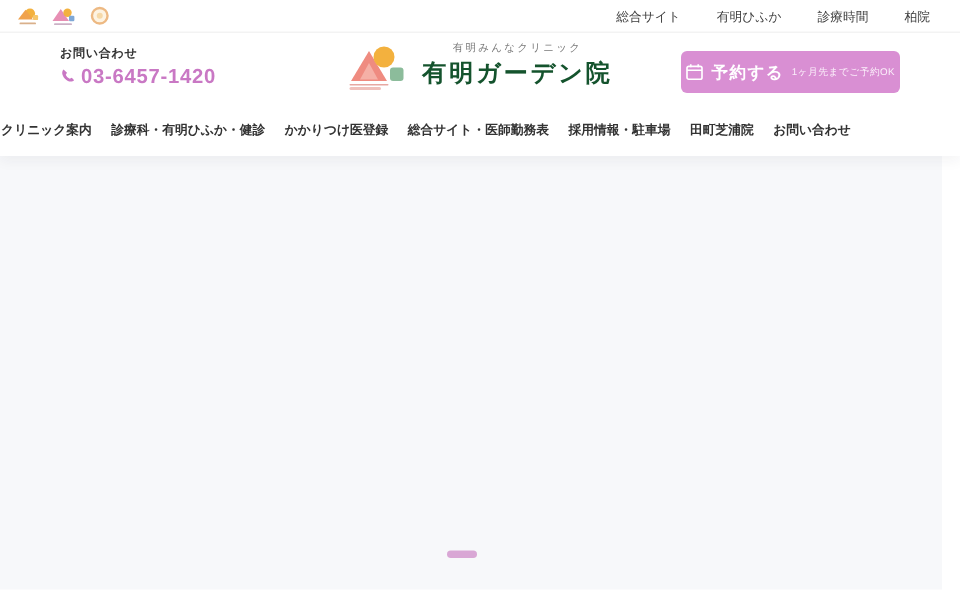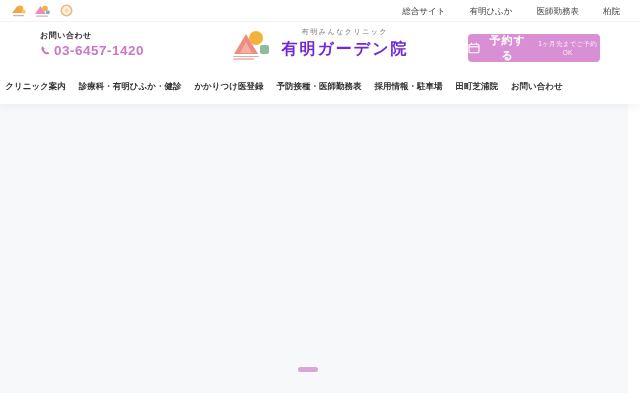--- a/index.html
+++ b/index.html
@@ -30,28 +30,28 @@
 
   .contact { position:absolute; left:40px; top:8px; }
   .contact-label { font-size:8px; font-weight:bold; color:#333; letter-spacing:.5px; }
   .phone { display:flex; align-items:center; gap:3px; margin-top:2px; cursor:pointer; }
   .phone-num { font-size:13.5px; font-weight:bold; color:#c978c4; letter-spacing:.5px;text-align:center; }
 
   .brand { position:absolute; left:0; right:0; top:5px; display:flex;
            justify-content:center; align-items:center; gap:8px; cursor:pointer; }
   .brand-texts { display:flex; flex-direction:column; align-items:center; }
   .brand-group { font-size:7px; color:#7a7a7a; letter-spacing:1.5px; }
-  .brand-name { font-size:16px; font-weight:bold; color:#6d28d9; letter-spacing:2px; margin-top:2px; }
+  .brand-name { font-size:16px; font-weight:bold; color:#14532d; letter-spacing:2px; margin-top:2px; }
   .brand-mark { position:relative; width:42px; height:32px; }
   .brand-sub { position:absolute; left:2px; bottom:0; width:26px; height:4px;
                display:flex; flex-direction:column; gap:1px; }
   .brand-sub i { display:block; height:1.5px; background:#e7a8a2; border-radius:1px; }
   .brand-sub i:last-child { width:80%; background:#f0c0bb; }
 
-  .reserve-btn { position:absolute; right:40px; top:12px; width:132px; height:28px;
+  .reserve-btn { position:absolute; right:40px; top:12px; width:146px; height:28px;
                  background:#d98fd3; border:none; border-radius:4px; cursor:pointer;
                  display:flex; align-items:center; justify-content:center; gap:5px;
                  color:#fff; }
   .reserve-label { font-size:11px; font-weight:bold; color:#fff; letter-spacing:1px; }
   .reserve-note { font-size:6.5px; color:#fbeffa; letter-spacing:.3px; }
 
   
   .mainnav { position:absolute; top:70px; left:0; width:568px; height:34px; background:#fff;
              display:flex; align-items:center; justify-content:center; gap:13px; }
   .nav-item { font-size:8.5px; font-weight:600; color:#333; cursor:pointer; white-space:nowrap; }
@@ -97,21 +97,21 @@
         <span class="mini-logo">
           <svg width="13" height="13" viewBox="0 0 13 13">
             <circle cx="6.5" cy="6.5" r="5.2" fill="#fdf3e2" stroke="#edb983" stroke-width="1.6"></circle>
             <circle cx="6.5" cy="6.5" r="2" fill="#f6d9a8"></circle>
           </svg>
         </span>
       </div>
       <nav class="topbar-sites">
         <span class="site-link">総合サイト</span>
         <span class="site-link">有明ひふか</span>
-        <span class="site-link">医師勤務表</span>
+        <span class="site-link">診療時間</span>
         <span class="site-link">柏院</span>
       </nav>
     </div>
 
     <div class="header">
 
       <div class="contact">
         <div class="contact-label">お問い合わせ</div>
         <div class="phone">
           <span>
@@ -153,21 +153,21 @@
         </span>
         <span class="reserve-label">予約する</span>
         <span class="reserve-note">1ヶ月先までご予約OK</span>
       </button>
     </div>
 
     <nav class="mainnav">
       <span class="nav-item">クリニック案内</span>
       <span class="nav-item">診療科・有明ひふか・健診</span>
       <span class="nav-item">かかりつけ医登録</span>
-      <span class="nav-item">予防接種・医師勤務表</span>
+      <span class="nav-item">総合サイト・医師勤務表</span>
       <span class="nav-item">採用情報・駐車場</span>
       <span class="nav-item">田町芝浦院</span>
       <span class="nav-item">お問い合わせ</span>
     </nav>
   </div>
 
   <section class="hero"></section>
   <div class="scroll-gutter"></div>
   <div class="carousel-dots">
     <span class="dot-active"></span>

